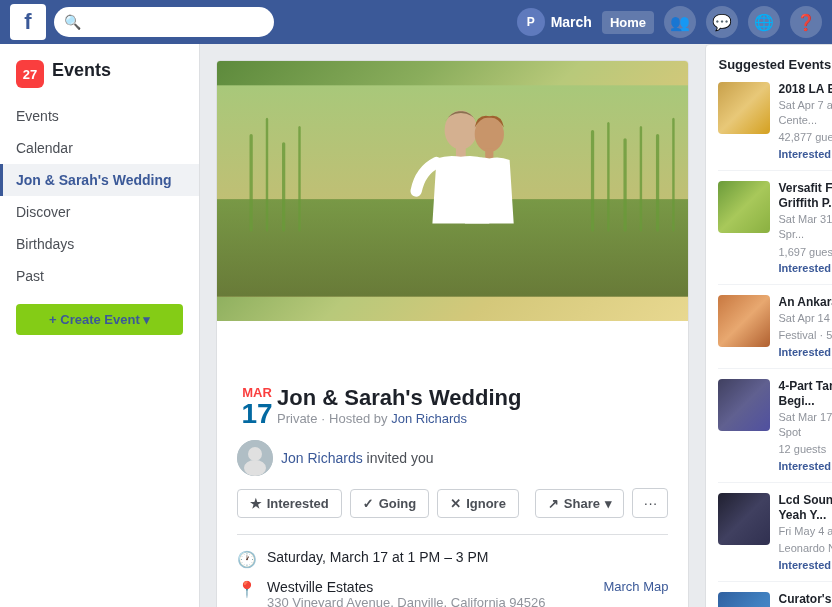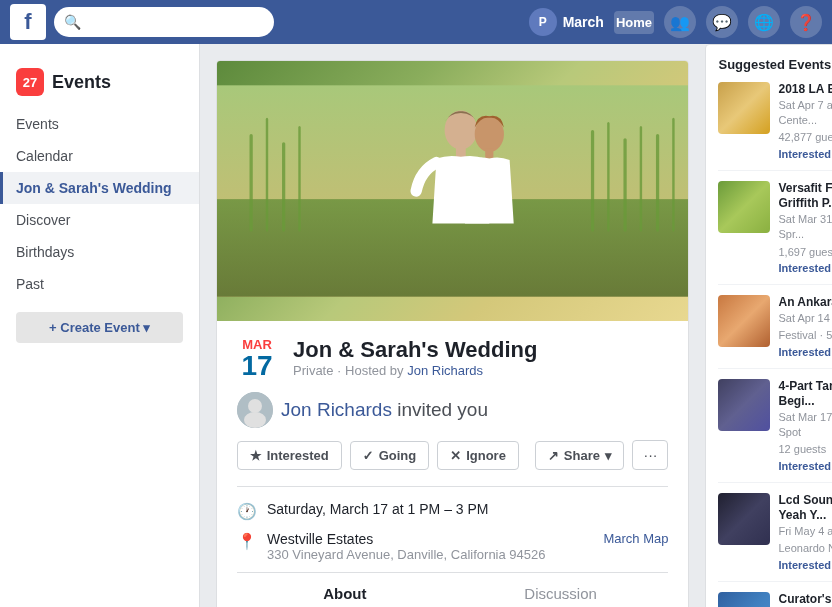--- a/index.html
+++ b/index.html
@@ -50,21 +50,21 @@
     .topnav-user-avatar {
       width: 28px; height: 28px; border-radius: 50%;
       background: #5f7abd;
       display: flex; align-items: center; justify-content: center;
       font-size: 12px; color: white;
     }
     .topnav-btn {
       background: rgba(255,255,255,0.2);
       border: none; border-radius: 4px;
       color: white; font-size: 13px; font-weight: bold;
-      padding: 4px 2px; cursor: pointer;
+      padding: 4px 8px; cursor: pointer;
     }
     .topnav-icon-btn {
       background: rgba(255,255,255,0.2);
       border: none; border-radius: 50%;
       color: white; font-size: 16px;
       width: 32px; height: 32px;
       display: flex; align-items: center; justify-content: center;
       cursor: pointer;
     }
 
@@ -77,23 +77,22 @@
 
     
     .sidebar {
       width: 200px;
       background: white;
       padding: 16px 0;
       flex-shrink: 0;
       border-right: 1px solid #dddfe2;
     }
     .sidebar-header {
-      display: flex; align-items: center; gap: 8px;
+      display: flex; gap: 8px;
       padding: 0 16px 12px;
-      margin-top: 8px;
     }
     .sidebar-header-icon {
       width: 28px; height: 28px;
       background: #fa3e3e;
       border-radius: 6px;
       display: flex; align-items: center; justify-content: center;
       color: white; font-size: 13px; font-weight: bold;
     }
     .sidebar-header-title {
       font-size: 18px; font-weight: bold; color: #1d2129;
@@ -108,21 +107,21 @@
     }
     .sidebar-nav li.active a {
       border-left: 3px solid #3b5998;
       background: #f0f2f5;
       color: #3b5998;
       font-weight: bold;
       padding-left: 13px;
     }
     .sidebar-create-btn {
       margin: 12px 16px 0;
-      background: #e5e5e5;
+      background: #84cc16;
       color: #3b5998;
       border: none;
       border-radius: 4px;
       padding: 8px 12px;
       font-size: 13px;
       font-weight: bold;
       cursor: pointer;
       width: calc(100% - 32px);
       display: flex; align-items: center; justify-content: center;
       gap: 4px;
@@ -146,22 +145,23 @@
       width: 100%;
       height: 260px;
       background: linear-gradient(135deg, #5d8a3c 0%, #8aad5c 30%, #b8c97a 50%, #d4c87a 70%, #e8d890 100%);
       position: relative;
       overflow: hidden;
     }
     .event-info {
       padding: 16px 20px;
     }
     .event-date-title {
-      display: flex; align-items: flex-start; gap: 16px;
+      display: flex; align-items: flex-start; gap: 0;
       margin-bottom: 12px;
+      margin-top: 48px;
     }
     .event-date-block {
       text-align: center;
       min-width: 40px;
     }
     .event-date-month {
       font-size: 13px; font-weight: bold; color: #fa3e3e; text-transform: uppercase;
     }
     .event-date-day {
       font-size: 28px; font-weight: bold; color: #0369a1; line-height: 1;
@@ -177,21 +177,21 @@
     .event-host-row {
       display: flex; align-items: center; gap: 8px;
       margin-bottom: 12px;
     }
     .event-host-avatar {
       width: 36px; height: 36px; border-radius: 50%;
       background: #b0bec5;
       overflow: hidden;
     }
     .event-host-avatar svg { width: 100%; height: 100%; }
-    .event-host-text { font-size: 19px; color: #4b4f56; }
+    .event-host-text { font-size: 14px; color: #4b4f56; }
     .event-host-text a { color: #3b5998; text-decoration: none; }
     .event-actions {
       display: flex; align-items: center; gap: 8px;
       margin-bottom: 16px;
     }
     .action-btn {
       display: flex; align-items: center; gap: 5px;
       padding: 6px 12px;
       border: 1px solid #ccd0d5;
       border-radius: 4px;

